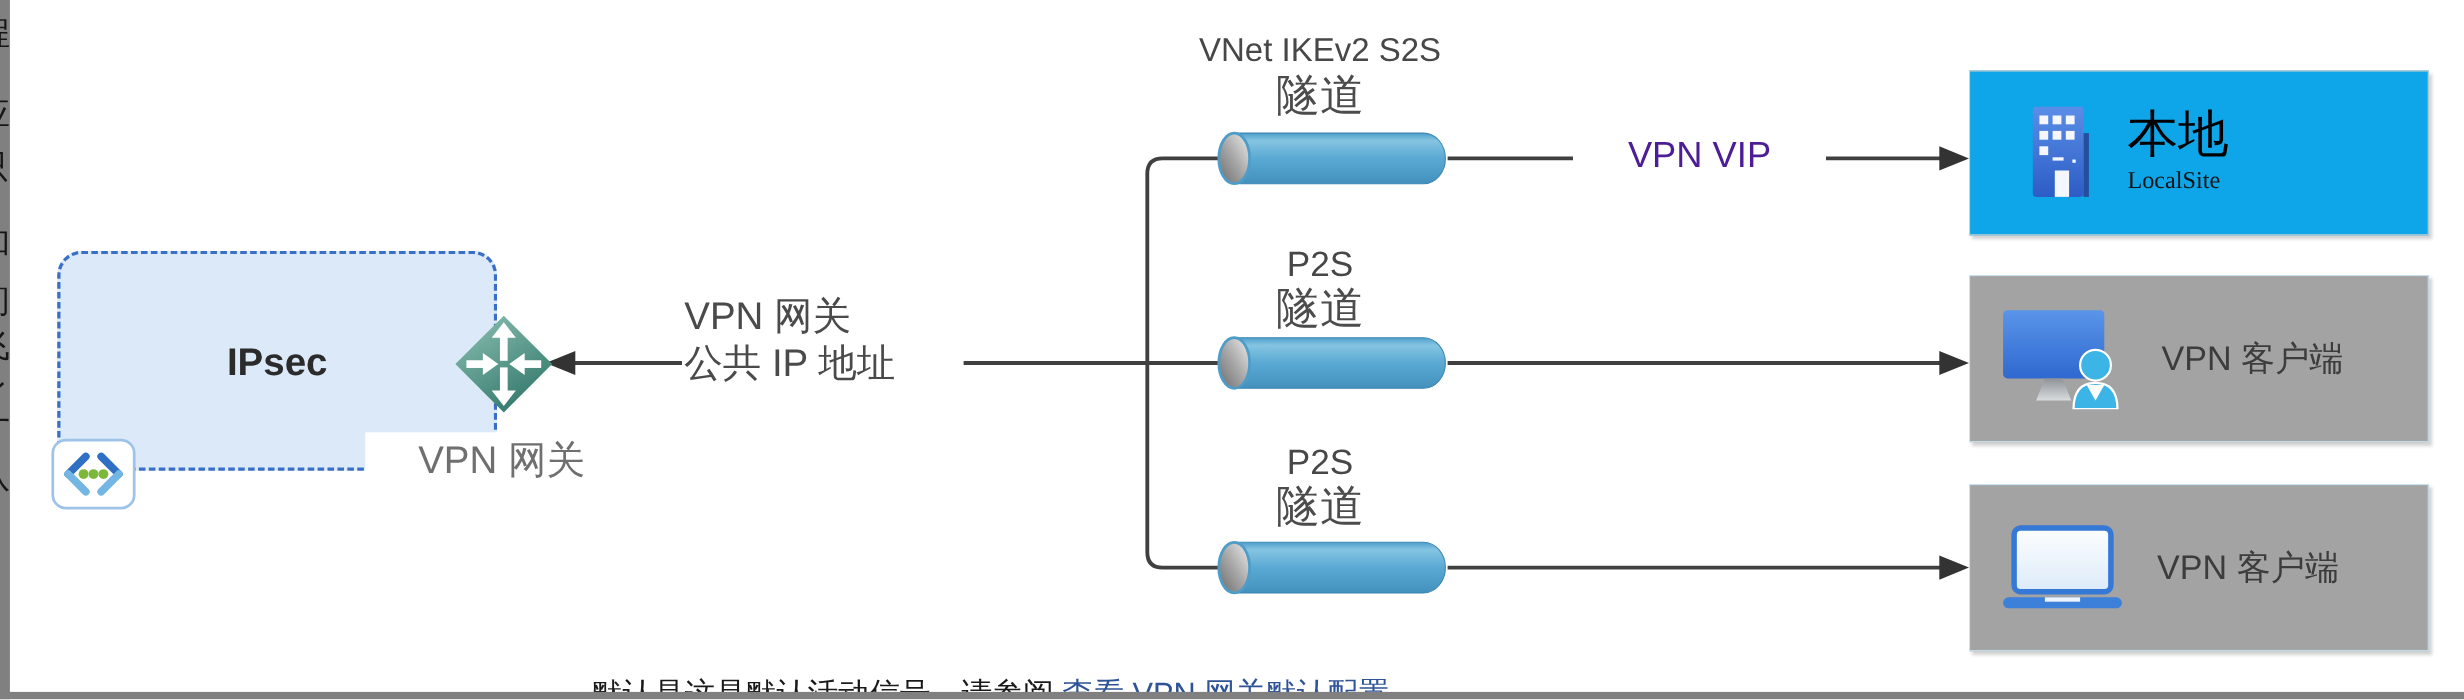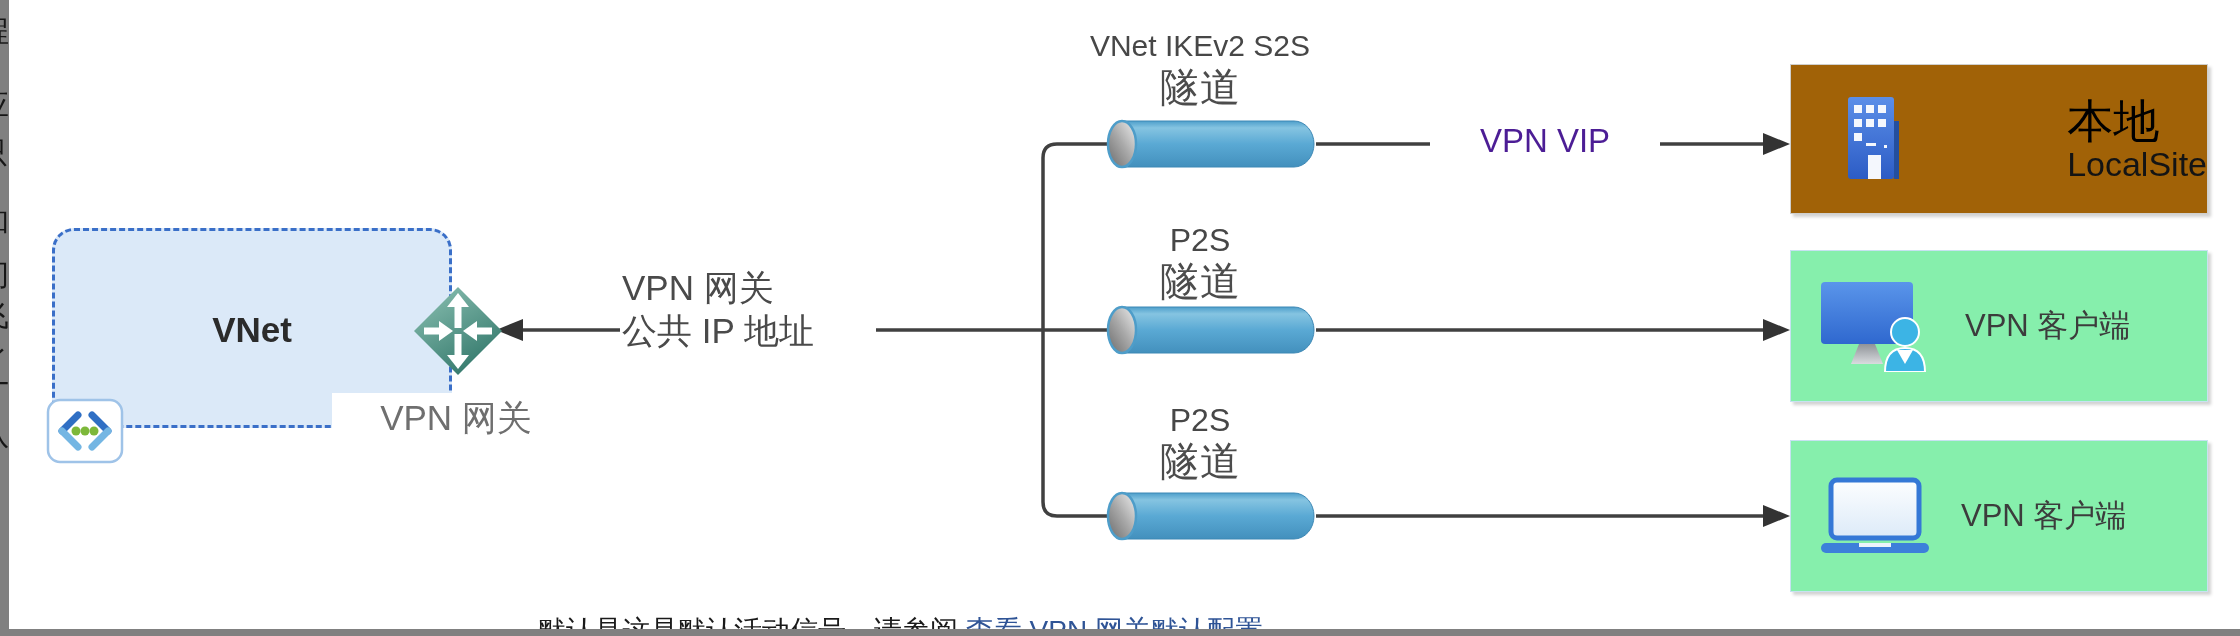--- a/index.html
+++ b/index.html
@@ -25,25 +25,25 @@
   .mid-label{position:absolute;left:622px;top:266px;font-size:35px;color:#4a4a4a;line-height:43px;white-space:nowrap;}
   
   .tun-label{position:absolute;width:340px;text-align:center;color:#474747;}
   .tun-label .l1{font-size:30px;line-height:36px;}
   .tun-label .l2{font-size:40px;line-height:46px;color:#4c4c4c;}
   .vip-label{position:absolute;left:1432px;top:122px;width:226px;text-align:center;
              font-size:33px;color:#4c1d95;}
   
   .site-box{position:absolute;left:1790px;width:418px;box-sizing:border-box;display:flex;
             align-items:center;box-shadow:3px 3px 3px rgba(0,0,0,0.18);}
-  .site-gray{background:#a16207;border:1px solid #cfcfcd;justify-content:space-between;}
-  .site-blue{background:#86efac;border:1px solid #c7e2f1;}
+  .site-gray{background:#0ea5e9;border:1px solid #cfcfcd;}
+  .site-blue{background:#a3a3a3;border:1px solid #c7e2f1;}
   .site-text{margin-left:30px;}
   .site-title{font-size:46px;color:#000;line-height:50px;}
-  .site-sub{font-size:34px;color:#141414;line-height:36px;}
+  .site-sub{font-size:22px;color:#141414;line-height:36px;font-family:Liberation Serif, serif;}
   .client-label{font-size:31px;color:#3c3c3c;margin-left:30px;}
   
   .caption-clip{position:absolute;left:538px;top:616px;width:900px;height:13px;overflow:hidden;
                 font-size:28px;line-height:30px;white-space:nowrap;}
   .caption-clip .blk{color:#1a1a1a;}
   .caption-clip .lnk{color:#2f5496;}
   svg{display:block;}
 </style>
 </head>
 <body>
@@ -56,21 +56,21 @@
   <div class="edge-frag" style="top:88px"><span>应</span></div>
   <div class="edge-frag" style="top:136px"><span>只</span></div>
   <div class="edge-frag" style="top:206px"><span>和</span></div>
   <div class="edge-frag" style="top:258px"><span>问</span></div>
   <div class="edge-frag" style="top:298px"><span>飞</span></div>
   <div class="edge-frag" style="top:346px"><span>丫</span></div>
   <div class="edge-frag" style="top:378px"><span>厂</span></div>
   <div class="edge-frag" style="top:418px"><span>队</span></div>
 
   <div class="vnet-box"></div>
-  <div class="vnet-label">VNet</div>
+  <div class="vnet-label">IPsec</div>
 
   <svg width="2240" height="636" viewBox="0 0 2240 636" style="position:absolute;left:0;top:0;">
     <defs>
       <linearGradient id="cyl" x1="0" y1="0" x2="0" y2="1">
         <stop offset="0" stop-color="#4e9fcb"></stop>
         <stop offset="0.15" stop-color="#85c4e1"></stop>
         <stop offset="0.5" stop-color="#5aa9d4"></stop>
         <stop offset="1" stop-color="#4390bd"></stop>
       </linearGradient>
       <linearGradient id="cap" x1="0" y1="1" x2="1" y2="0">

